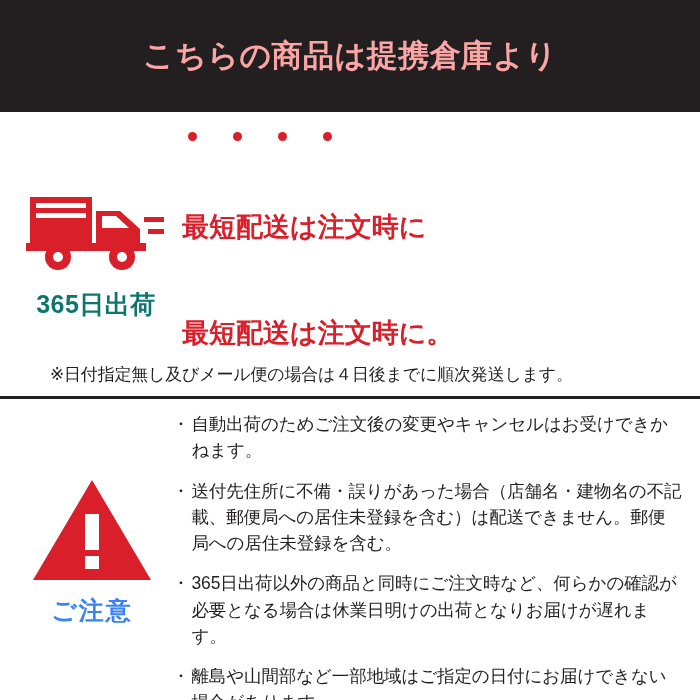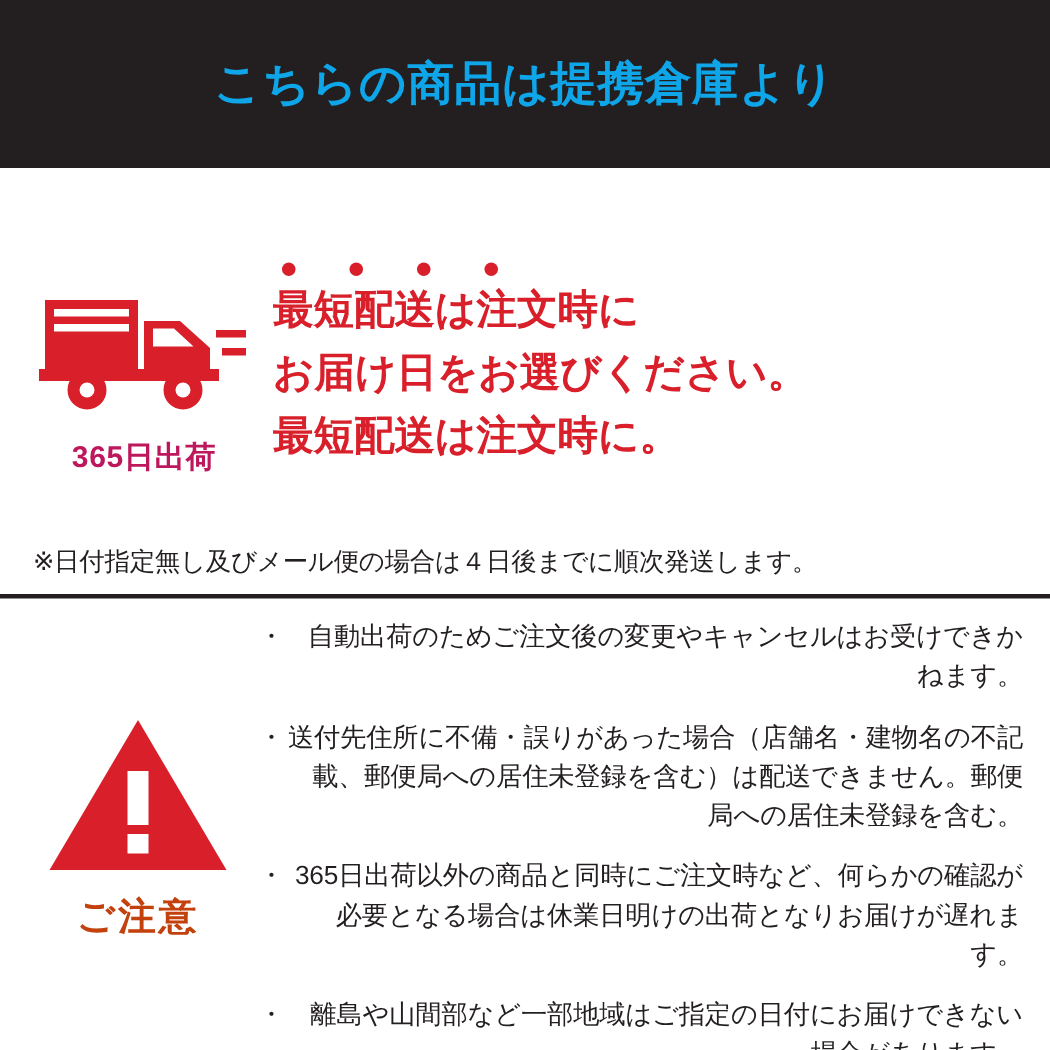--- a/index.html
+++ b/index.html
@@ -17,21 +17,21 @@
     background: #ffffff;
     box-sizing: border-box;
     overflow: hidden;
     display: flex;
     flex-direction: column;
   }
 
   
   .header {
     background: #231f20;
-    color: #0ea5e9;
+    color: #fca5a5;
     height: 112px;
     flex: 0 0 112px;
     display: flex;
     flex-direction: column;
     align-items: center;
     justify-content: center;
     gap: 2px;
   }
   .header-line {
     font-size: 31px;
@@ -64,32 +64,32 @@
     justify-content: center;
     padding-top: 22px;
     box-sizing: border-box;
   }
   .truck-icon {
     width: 140px;
     height: 92px;
     position: relative;
   }
   .truck-label {
-    color: #be185d;
-    font-size: 20px;
+    color: #0f766e;
+    font-size: 25px;
     font-weight: bold;
     margin-top: 13px;
     letter-spacing: 0.5px;
     white-space: nowrap;
   }
   .ship-text-col {
     flex: 1 1 auto;
     display: flex;
     flex-direction: column;
-    justify-content: center;
+    justify-content: space-between;
     padding-top: 6px;
   }
   .ship-line {
     color: #d81f2a;
     font-size: 27px;
     font-weight: bold;
     line-height: 1.55;
     white-space: nowrap;
     letter-spacing: 0px;
   }
@@ -109,20 +109,21 @@
     height: 9px;
     border-radius: 50%;
     background: #d81f2a;
   }
   .ship-note {
     font-size: 17px;
     color: #231f20;
     padding: 8px 14px 10px 22px;
     white-space: nowrap;
     letter-spacing: -0.2px;
+    margin-left: 28px;
   }
 
   
   .caution-section {
     flex: 1 1 auto;
     display: flex;
     padding: 12px 12px 8px 12px;
     box-sizing: border-box;
   }
   .caution-col {
@@ -133,21 +134,21 @@
     justify-content: center;
     padding-bottom: 24px;
     box-sizing: border-box;
   }
   .warn-icon {
     width: 122px;
     height: 108px;
     position: relative;
   }
   .caution-label {
-    color: #c2410c;
+    color: #3b82f6;
     font-size: 25px;
     font-weight: bold;
     margin-top: 10px;
     letter-spacing: 2px;
     white-space: nowrap;
   }
   .caution-list {
     flex: 1 1 auto;
     display: flex;
     flex-direction: column;
@@ -164,21 +165,20 @@
     letter-spacing: -0.1px;
   }
   .bullet {
     flex: 0 0 auto;
     margin-right: 2px;
     font-size: 17.5px;
     line-height: 1.5;
   }
   .caution-text {
     flex: 1 1 auto;
-    text-align: right;
   }
 </style>
 </head>
 <body>
 
 <div id="banner">
 
   <div class="header">
     <div class="header-line">こちらの商品は提携倉庫より</div>
   </div>
@@ -215,21 +215,20 @@
       </div>
 
       <div class="ship-text-col">
         <div class="dots">
           <span class="dot"></span>
           <span class="dot"></span>
           <span class="dot"></span>
           <span class="dot"></span>
         </div>
         <div class="ship-line">最短配送は注文時に</div>
-        <div class="ship-line">お届け日をお選びください。</div>
         <div class="ship-line">最短配送は注文時に。</div>
       </div>
     </div>
 
     <div class="ship-note">※日付指定無し及びメール便の場合は４日後までに順次発送します。</div>
   </div>
 
   <div class="caution-section">
     <div class="caution-col">
       <div class="warn-icon">

